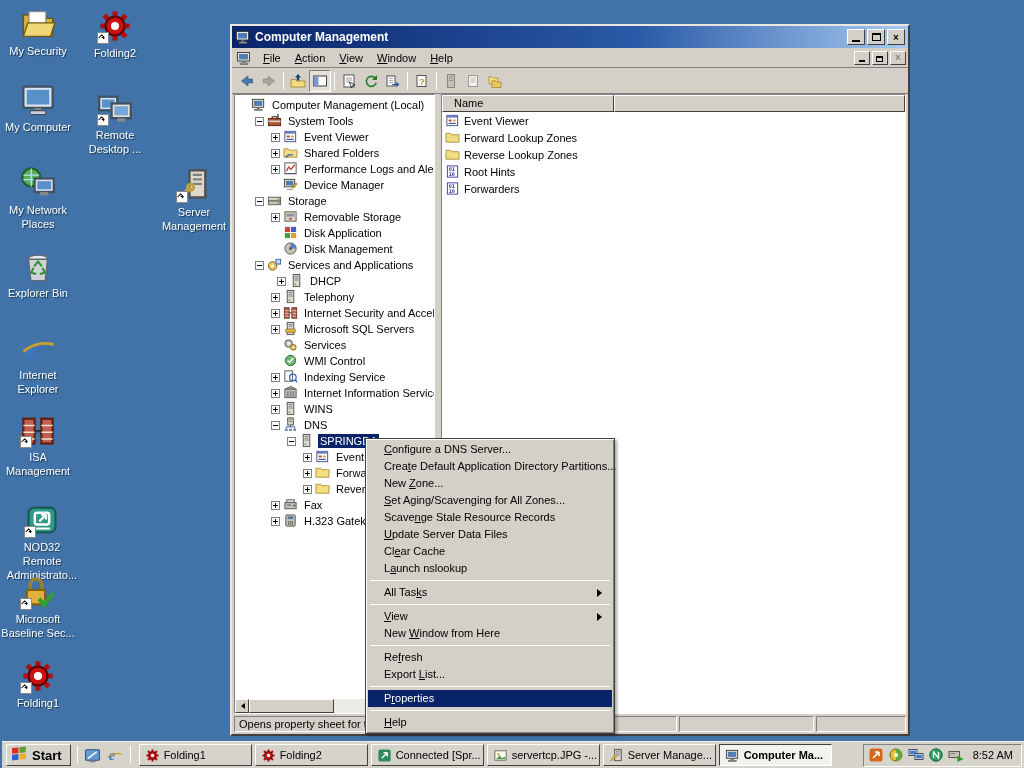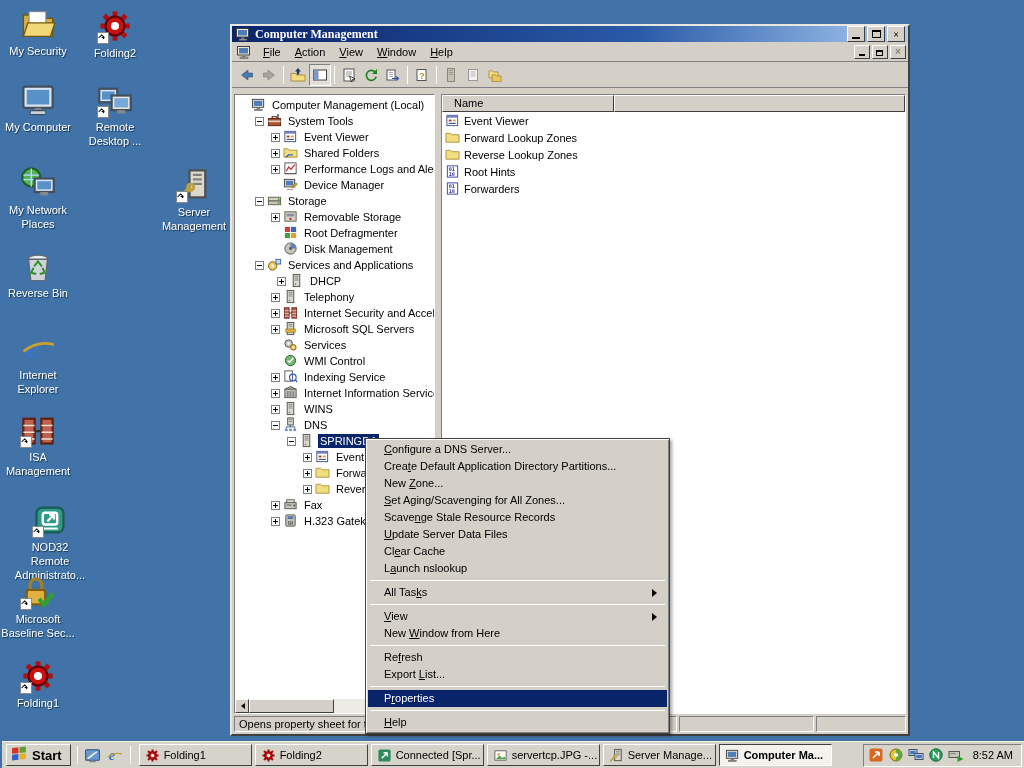--- a/index.html
+++ b/index.html
@@ -12,22 +12,22 @@
   .dicon .img { width:36px; height:36px; margin:0 auto; position:relative; }
   .dicon .img svg { width:36px; height:36px; }
   .dicon .sc { position:absolute; left:0; bottom:0; width:12px; height:12px; background:#fff; border:1px solid #888; }
   .dicon .sc svg { width:10px; height:10px; display:block; }
   .dicon .lbl { margin-top:2px; color:#fff; text-shadow:1px 1px 1px #17354f; font-size:11px; line-height:14px; }
 
   
   .win { position:absolute; left:230px; top:24px; width:680px; height:712px;
          background:#D4D0C8; border-top:2px solid #E9E7E0; border-left:2px solid #E9E7E0;
          border-right:2px solid #404040; border-bottom:2px solid #404040; z-index:10; }
-  .titlebar { height:16px; background:linear-gradient(90deg,#0A246A 0%,#2A5AA8 60%,#A6CAF0 100%);
-              display:flex; align-items:center; padding:0 3px;font-family:Liberation Serif, serif; }
+  .titlebar { height:22px; background:linear-gradient(90deg,#0A246A 0%,#2A5AA8 60%,#A6CAF0 100%);
+              display:flex; align-items:center; padding:0 3px; }
   .titlebar .ticon { width:16px; height:16px; margin-right:4px; }
   .titlebar .ticon svg { width:16px; height:16px; }
   .titlebar .ttext { color:#fff; font-weight:bold; font-size:12px; flex:1; }
   .cbtn { width:18px; height:16px; background:#D4D0C8; border-top:1px solid #fff; border-left:1px solid #fff;
           border-right:1px solid #404040; border-bottom:1px solid #404040; margin-left:2px;
           display:flex; align-items:center; justify-content:center; font-size:10px; font-weight:bold; color:#000; }
   .cbtn .g-min { width:8px; height:2px; background:#000; margin-top:8px; }
   .cbtn .g-max { width:9px; height:8px; border:1px solid #000; border-top:2px solid #000; }
   .cbtn .g-rst { width:7px; height:6px; border:1px solid #000; border-top:2px solid #000; box-shadow:2px -2px 0 -0px #D4D0C8, 3px -3px 0 -1px #000; margin:2px 2px 0 0; }
   .cbtn.dis { color:#8a877e; }
@@ -72,21 +72,21 @@
   .lrow { height:17px; display:flex; align-items:center; padding-left:3px; }
   .lrow .licn { width:16px; height:16px; margin-right:3px; }
   .lrow .licn svg { width:15px; height:15px; }
 
   .statusbar { position:absolute; left:2px; right:2px; bottom:2px; height:18px; display:flex; gap:2px; background:#D4D0C8; padding-top:2px; }
   .sb-panel { border:1px solid; border-color:#808080 #fff #fff #808080; padding:1px 4px; white-space:nowrap; overflow:hidden; }
   .sb-main { flex:1; }
   .sb-a { width:135px; } .sb-b { width:90px; }
 
   
-  .ctxmenu { position:absolute; left:365px; top:438px; width:305px; background:#D4D0C8; z-index:100;
+  .ctxmenu { position:absolute; left:365px; top:438px; width:250px; background:#D4D0C8; z-index:100;
              border:1px solid #404040; box-shadow:inset 1px 1px 0 #fff, inset -1px -1px 0 #808080, 2px 2px 3px rgba(0,0,0,.35); padding:2px; }
   .mi { height:17px; line-height:17px; padding-left:16px; position:relative; white-space:nowrap; }
   .mi.hl { background:#0A246A; color:#fff; }
   .mi .arrow { position:absolute; right:6px; top:5px; width:0; height:0; border:4px solid transparent; border-left:5px solid #000; }
   .msep { height:1px; background:#808080; border-bottom:1px solid #fff; margin:3px 2px; }
 
   
   .taskbar { position:absolute; left:2px; bottom:0; width:1024px; height:27px; background:#D6D3CA; border-top:1px solid #F2F0EA; display:flex; align-items:center; z-index:50; padding:0 2px; }
   .startbtn { height:22px; margin:0 2px; padding:0 8px 0 4px; background:#D6D3CA; border:1px solid; border-color:#fff #404040 #404040 #fff; display:flex; align-items:center; gap:4px; font-weight:bold; font-size:13px; color:#000; }
   .startbtn svg { width:17px; height:17px; }
@@ -133,21 +133,21 @@
     </div>
     <div class="dicon" style="left: 0px; top: 82px;">
       <div class="img"><svg xmlns="http://www.w3.org/2000/svg" viewBox="0 0 16 16">
           <rect x="1.5" y="2" width="13" height="9.5" rx="0.8" fill="#D8E4F0" stroke="#405060"></rect>
           <rect x="3" y="3.5" width="10" height="6.5" fill="#5890C8"></rect>
           <rect x="6.5" y="11.5" width="3" height="1.2" fill="#808080"></rect>
           <rect x="4.5" y="12.7" width="7" height="1.8" rx="0.5" fill="#C8D0D8" stroke="#405060" stroke-width="0.5"></rect>
         </svg></div>
       <div class="lbl">My Computer</div>
     </div>
-    <div class="dicon" style="left: 77px; top: 82px;">
+    <div class="dicon" style="left: 77px; top: 90px;">
       <div class="img"><svg xmlns="http://www.w3.org/2000/svg" viewBox="0 0 16 16">
           <rect x="1" y="3" width="8" height="6" fill="#D8E4F0" stroke="#405060"></rect>
           <rect x="2.2" y="4.2" width="5.6" height="3.6" fill="#5890C8"></rect>
           <rect x="6.5" y="6" width="8.5" height="6.5" fill="#E8E4D8" stroke="#405060"></rect>
           <rect x="7.7" y="7.2" width="6.1" height="4.1" fill="#78A8D8"></rect>
           <rect x="9" y="12.5" width="3.5" height="1.5" fill="#888"></rect>
         </svg><span class="sc">
           <svg xmlns="http://www.w3.org/2000/svg" viewBox="0 0 16 16">
             <path d="M3 13 V6 h6 M9 6 L6 9 M9 6 v3" stroke="#000" stroke-width="1.6" fill="none" transform="rotate(45 8 8)"></path>
           </svg>
@@ -178,21 +178,21 @@
           </svg>
         </span></div>
       <div class="lbl">Server<br>Management</div>
     </div>
     <div class="dicon" style="left: 0px; top: 248px;">
       <div class="img"><svg xmlns="http://www.w3.org/2000/svg" viewBox="0 0 16 16">
           <ellipse cx="8" cy="4.6" rx="4.2" ry="1.4" fill="#E8ECF0" stroke="#606870" stroke-width="0.6"></ellipse>
           <path d="M3.8 5 H12.2 L11.2 14.5 H4.8 Z" fill="#D0D4D8" stroke="#606870" stroke-width="0.6"></path>
           <path d="M6.3 8.2 l1.7 -2.2 1.7 2.2 M10 8.8 l1 2.2 -2.2 .6 M6 8.8 l-1 2.2 2.2 .6" stroke="#309030" fill="none" stroke-width="0.9"></path>
         </svg></div>
-      <div class="lbl">Reverse Bin</div>
+      <div class="lbl">Explorer Bin</div>
     </div>
     <div class="dicon" style="left: 0px; top: 330px;">
       <div class="img"><svg xmlns="http://www.w3.org/2000/svg" viewBox="0 0 16 16">
           <text x="2.5" y="12.5" font-size="13.5" font-weight="bold" font-style="italic" fill="#3878C8" font-family="Liberation Serif, serif">e</text>
           <path d="M1.5 9.5 Q8 4.5 15 6.5" fill="none" stroke="#C8A030" stroke-width="1.2"></path>
         </svg></div>
       <div class="lbl">Internet<br>Explorer</div>
     </div>
     <div class="dicon" style="left: 0px; top: 412px;">
       <div class="img"><svg xmlns="http://www.w3.org/2000/svg" viewBox="0 0 16 16">
@@ -200,21 +200,21 @@
           <rect x="9.5" y="3" width="5" height="11" fill="#C06050" stroke="#602010"></rect>
           <path d="M1.5 6 h5 M1.5 9 h5 M1.5 12 h5 M9.5 6 h5 M9.5 9 h5 M9.5 12 h5" stroke="#F0E0D0" stroke-width="0.7"></path>
           <path d="M6.5 8.5 h3" stroke="#303030"></path>
         </svg><span class="sc">
           <svg xmlns="http://www.w3.org/2000/svg" viewBox="0 0 16 16">
             <path d="M3 13 V6 h6 M9 6 L6 9 M9 6 v3" stroke="#000" stroke-width="1.6" fill="none" transform="rotate(45 8 8)"></path>
           </svg>
         </span></div>
       <div class="lbl">ISA<br>Management</div>
     </div>
-    <div class="dicon" style="left: 12px; top: 502px;">
+    <div class="dicon" style="left: 4px; top: 502px;">
       <div class="img"><svg xmlns="http://www.w3.org/2000/svg" viewBox="0 0 16 16">
           <rect x="2" y="2.5" width="12" height="11" rx="2.5" fill="#2E9A8A" stroke="#1A5A50"></rect>
           <rect x="4.8" y="4.8" width="6.4" height="5.2" rx="1" fill="none" stroke="#FFF" stroke-width="1.1"></rect>
           <path d="M6.8 8.6 L9.8 5.6 M9.8 5.6 h-2.2 M9.8 5.6 v2.2" stroke="#FFF" stroke-width="1" fill="none"></path>
           <path d="M4.5 11.8 h7" stroke="#FFF" stroke-width="0.9"></path>
         </svg><span class="sc">
           <svg xmlns="http://www.w3.org/2000/svg" viewBox="0 0 16 16">
             <path d="M3 13 V6 h6 M9 6 L6 9 M9 6 v3" stroke="#000" stroke-width="1.6" fill="none" transform="rotate(45 8 8)"></path>
           </svg>
         </span></div>
@@ -441,21 +441,21 @@
             <span class="tlbl">Removable Storage</span>
           </div>
           <div class="trow" style="padding-left: 36px;">
             <span class="noexp"></span>
             <span class="ticn"><svg xmlns="http://www.w3.org/2000/svg" viewBox="0 0 16 16">
                 <rect x="2" y="2" width="5.5" height="5.5" fill="#D04040"></rect>
                 <rect x="8.5" y="2" width="5.5" height="5.5" fill="#4060C0"></rect>
                 <rect x="2" y="8.5" width="5.5" height="5.5" fill="#40A040"></rect>
                 <rect x="8.5" y="8.5" width="5.5" height="5.5" fill="#E0A030"></rect>
               </svg></span>
-            <span class="tlbl">Root Defragmenter</span>
+            <span class="tlbl">Disk Application</span>
           </div>
           <div class="trow" style="padding-left: 36px;">
             <span class="noexp"></span>
             <span class="ticn"><svg xmlns="http://www.w3.org/2000/svg" viewBox="0 0 16 16">
                 <circle cx="8" cy="8" r="6" fill="#C8C4B8" stroke="#555"></circle>
                 <path d="M8 2 A6 6 0 0 1 14 8 L8 8 Z" fill="#6080C0"></path>
                 <circle cx="8" cy="8" r="1.5" fill="#555"></circle>
               </svg></span>
             <span class="tlbl">Disk Management</span>
           </div>

